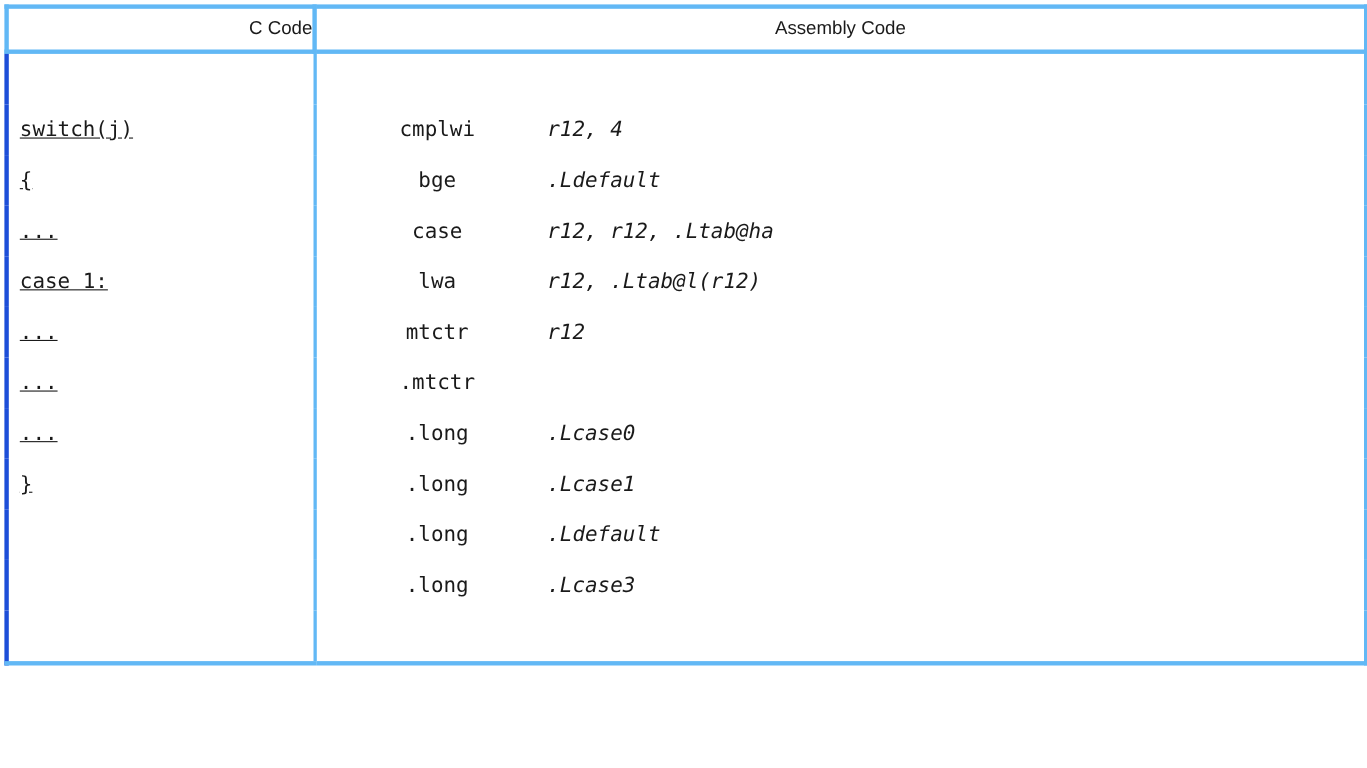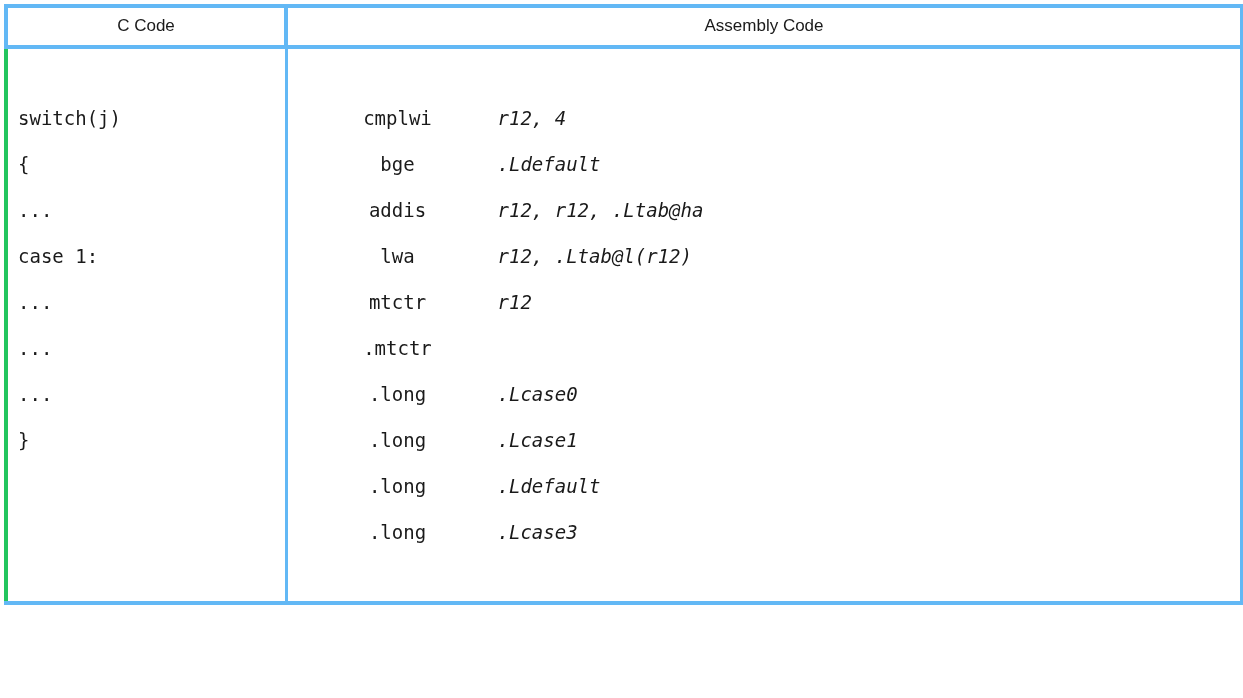--- a/index.html
+++ b/index.html
@@ -37,21 +37,21 @@
     color: #1a1a1a;
     text-align: center;
     padding: 8px 0 9px 0;
     background: #ffffff;
     border-left: 4px solid #62b8f5;
     border-right: 4px solid #62b8f5;
     border-top: 4px solid #62b8f5;
     
     border-bottom: 4px solid #62b8f5;
   }
-  table.code-table thead th.col-c    { width: 276px; }
+  table.code-table thead th.col-c    { width: 276px; text-align: right; }
   table.code-table thead th.col-asm  { width: 952px; }
 
   
   tr.double-rule-gap td {
     height: 4px;
     padding: 0;
     background: #ffffff;
     border-left: 4px solid #62b8f5;
     border-right: 4px solid #62b8f5;
     border-bottom: 4px solid #62b8f5;
@@ -67,22 +67,23 @@
     line-height: 1;
     color: #1a1a1a;
     height: 46px;
     padding: 0 0 0 10px;
     vertical-align: middle;
     white-space: pre;
     background: #ffffff;
     border: 0;
   }
   table.code-table tbody td.cell-c {
-    border-left: 4px solid #22c55e;
+    border-left: 4px solid #1d4ed8;
     border-right: 3px solid #62b8f5;
+    text-decoration: underline;
   }
   table.code-table tbody td.cell-asm {
     border-right: 4px solid #62b8f5;
   }
   table.code-table tbody tr:last-child td {
     border-bottom: 4px solid #62b8f5;
   }
 
   
   .asm-line {
@@ -120,21 +121,21 @@
     <tr>
           <td class="cell-c">switch(j)</td>
           <td class="cell-asm"><span class="asm-line"><span class="mnemonic">cmplwi</span><span class="operand">r12, 4</span></span></td>
         </tr>
         <tr>
           <td class="cell-c">{</td>
           <td class="cell-asm"><span class="asm-line"><span class="mnemonic">bge</span><span class="operand">.Ldefault</span></span></td>
         </tr>
         <tr>
           <td class="cell-c">...</td>
-          <td class="cell-asm"><span class="asm-line"><span class="mnemonic">addis</span><span class="operand">r12, r12, .Ltab@ha</span></span></td>
+          <td class="cell-asm"><span class="asm-line"><span class="mnemonic">case</span><span class="operand">r12, r12, .Ltab@ha</span></span></td>
         </tr>
         <tr>
           <td class="cell-c">case 1:</td>
           <td class="cell-asm"><span class="asm-line"><span class="mnemonic">lwa</span><span class="operand">r12, .Ltab@l(r12)</span></span></td>
         </tr>
         <tr>
           <td class="cell-c">...</td>
           <td class="cell-asm"><span class="asm-line"><span class="mnemonic">mtctr</span><span class="operand">r12</span></span></td>
         </tr>
         <tr>

